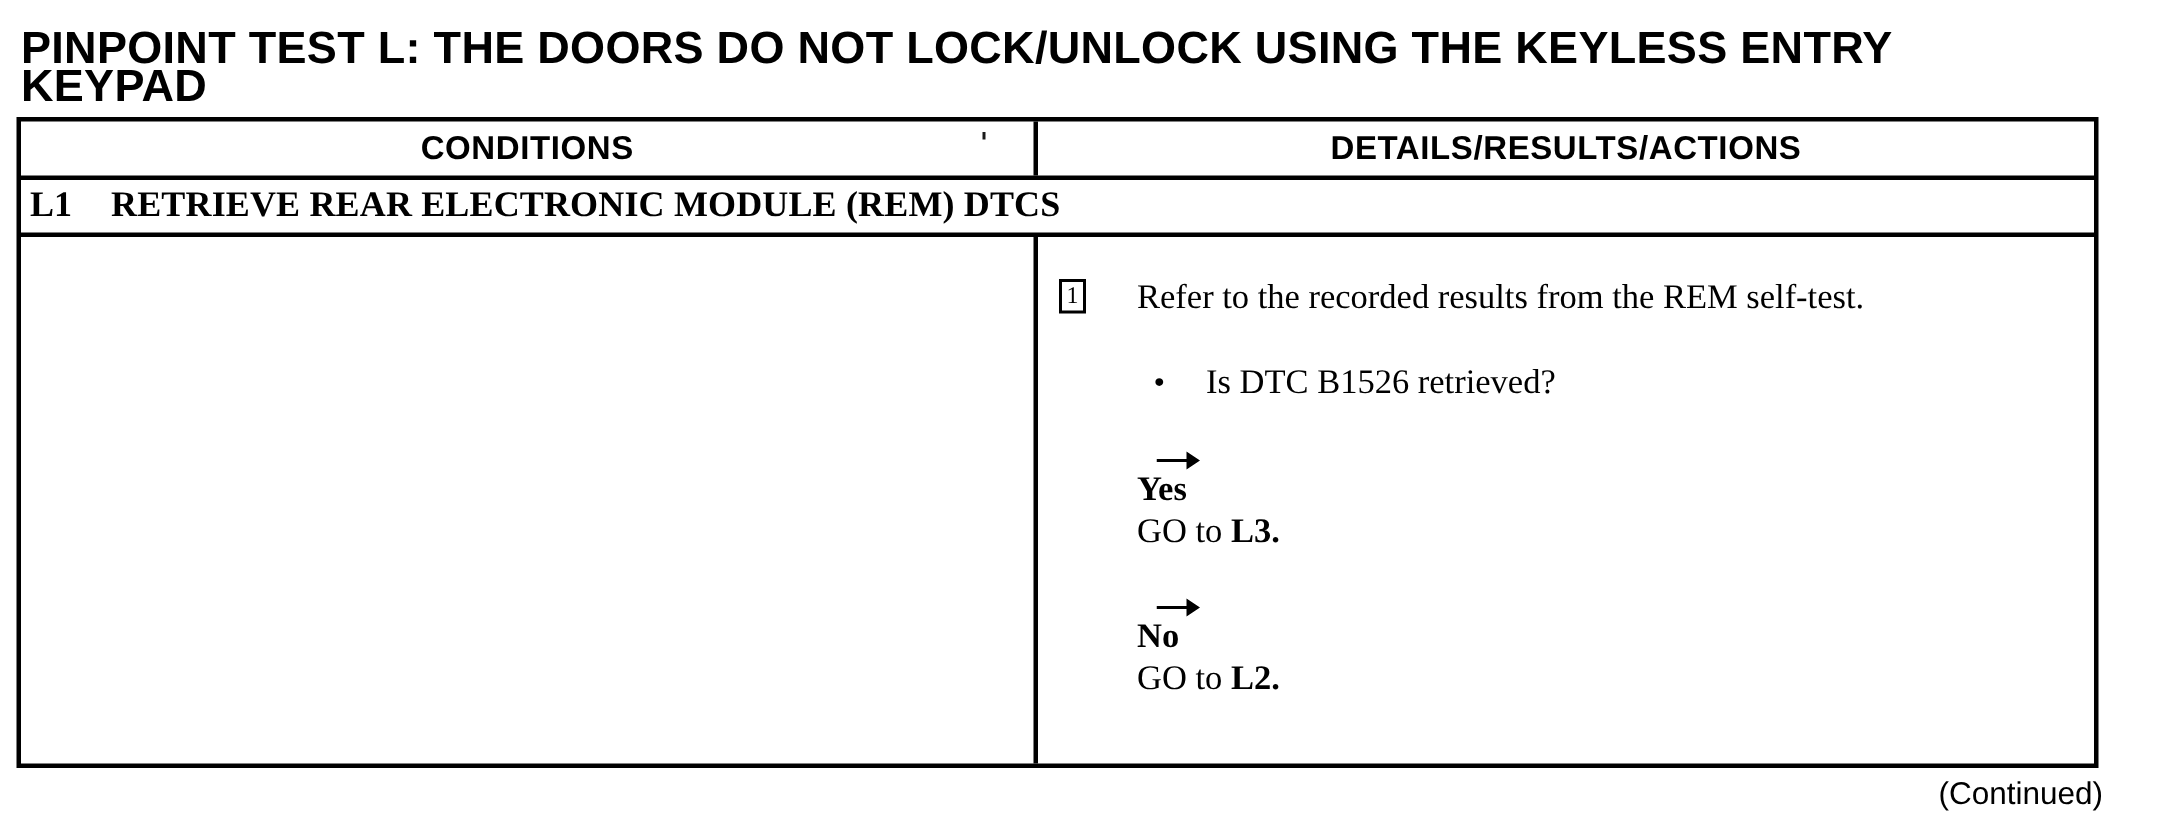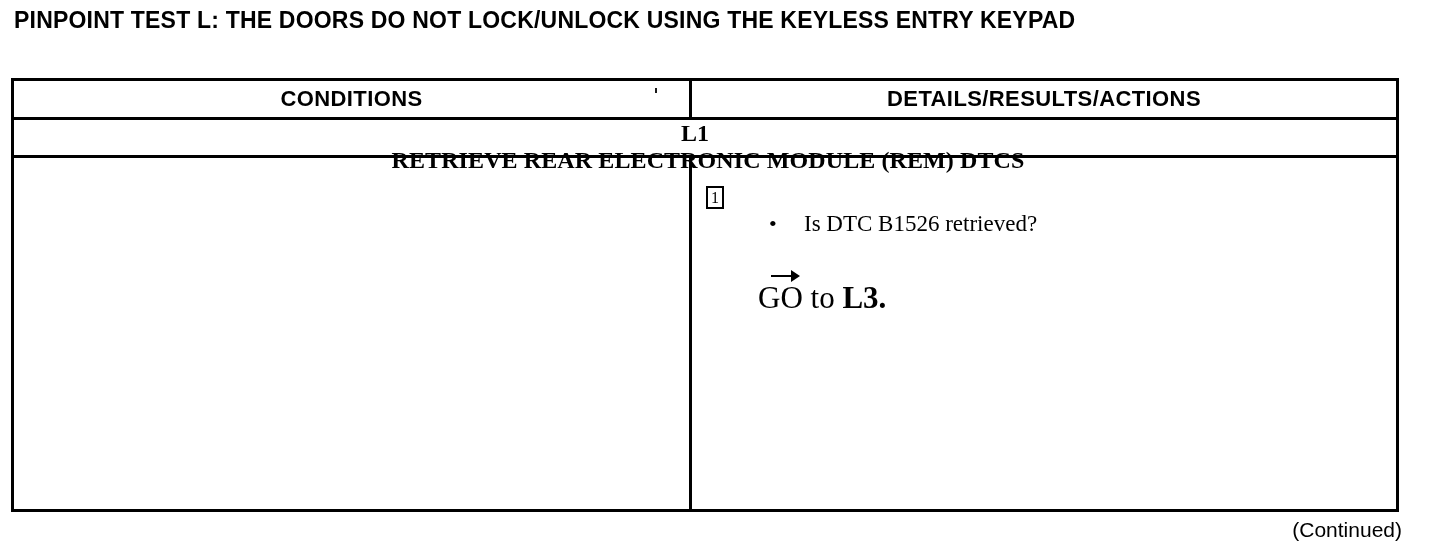--- a/index.html
+++ b/index.html
@@ -14,25 +14,25 @@
     overflow: hidden;
     font-family: "Liberation Serif", serif;
     color: #000000;
     -webkit-font-smoothing: none;
   }
 
   
   .page-title {
     position: absolute;
     left: 14px;
-    top: 8px;
+    top: 20px;
     width: 1340px;
     font-family: "Liberation Sans", sans-serif;
     font-weight: bold;
-    font-size: 23px;
+    font-size: 30px;
     line-height: 25px;
     letter-spacing: 0.2px;
     color: #000000;
     text-transform: uppercase;
   }
 
   
   .pinpoint-table {
     position: absolute;
     left: 11px;
@@ -83,21 +83,20 @@
     position: absolute;
     left: 0;
     top: 39px;
     width: 100%;
     height: 38px;
     border-bottom: 3px solid #000000;
     box-sizing: border-box;
     display: flex;
     align-items: center;
     padding-left: 6px;
-    flex-direction: column;
   }
   .subhead-code {
     font-family: "Liberation Serif", serif;
     font-weight: bold;
     font-size: 24px;
     margin-right: 26px;
   }
   .subhead-text {
     font-family: "Liberation Serif", serif;
     font-weight: bold;
@@ -195,21 +194,21 @@
   }
   .branch-body {
     margin-left: 68px;
   }
   .branch-answer {
     font-size: 23px;
     line-height: 25px;
     font-weight: bold;
   }
   .branch-goto {
-    font-size: 31px;
+    font-size: 23px;
     line-height: 27px;
     font-weight: normal;
     margin-top: 2px;
   }
   .branch-goto b {
     font-weight: bold;
   }
 
   
   .continued {
@@ -250,40 +249,55 @@
   </div>
 
   <div class="table-body">
 
     <div class="body-cell-conditions"></div>
 
     <div class="body-cell-details">
 
       <div class="step">
         <div class="step-number-box">1</div>
+        <div class="step-text">Refer to the recorded results from the REM self-test.</div>
       </div>
 
       <div class="bullet-row">
         <span class="bullet-dot">•</span>
         <span class="bullet-text">Is DTC B1526 retrieved?</span>
       </div>
 
       <div class="branch">
         <span class="branch-arrow">
           <svg width="30" height="20" viewBox="0 0 30 20" aria-hidden="true">
             <path d="M0 9 L20 9 L20 4 L29 10 L20 16 L20 11 L0 11 Z" fill="#000000"></path>
           </svg>
         </span>
         <span class="branch-body">
+          <div class="branch-answer">Yes</div>
           <div class="branch-goto">
             <span>GO to </span><b>L3.</b>
           </div>
         </span>
       </div>
 
+      <div class="branch">
+        <span class="branch-arrow">
+          <svg width="30" height="20" viewBox="0 0 30 20" aria-hidden="true">
+            <path d="M0 9 L20 9 L20 4 L29 10 L20 16 L20 11 L0 11 Z" fill="#000000"></path>
+          </svg>
+        </span>
+        <span class="branch-body">
+          <div class="branch-answer">No</div>
+          <div class="branch-goto">
+            <span>GO to </span><b>L2.</b>
+          </div>
+        </span>
+      </div>
 
     </div>
   </div>
 </div>
 
 <div class="scan-speck"></div>
 
 <div class="continued">(Continued)</div>
 
 </body></html>

